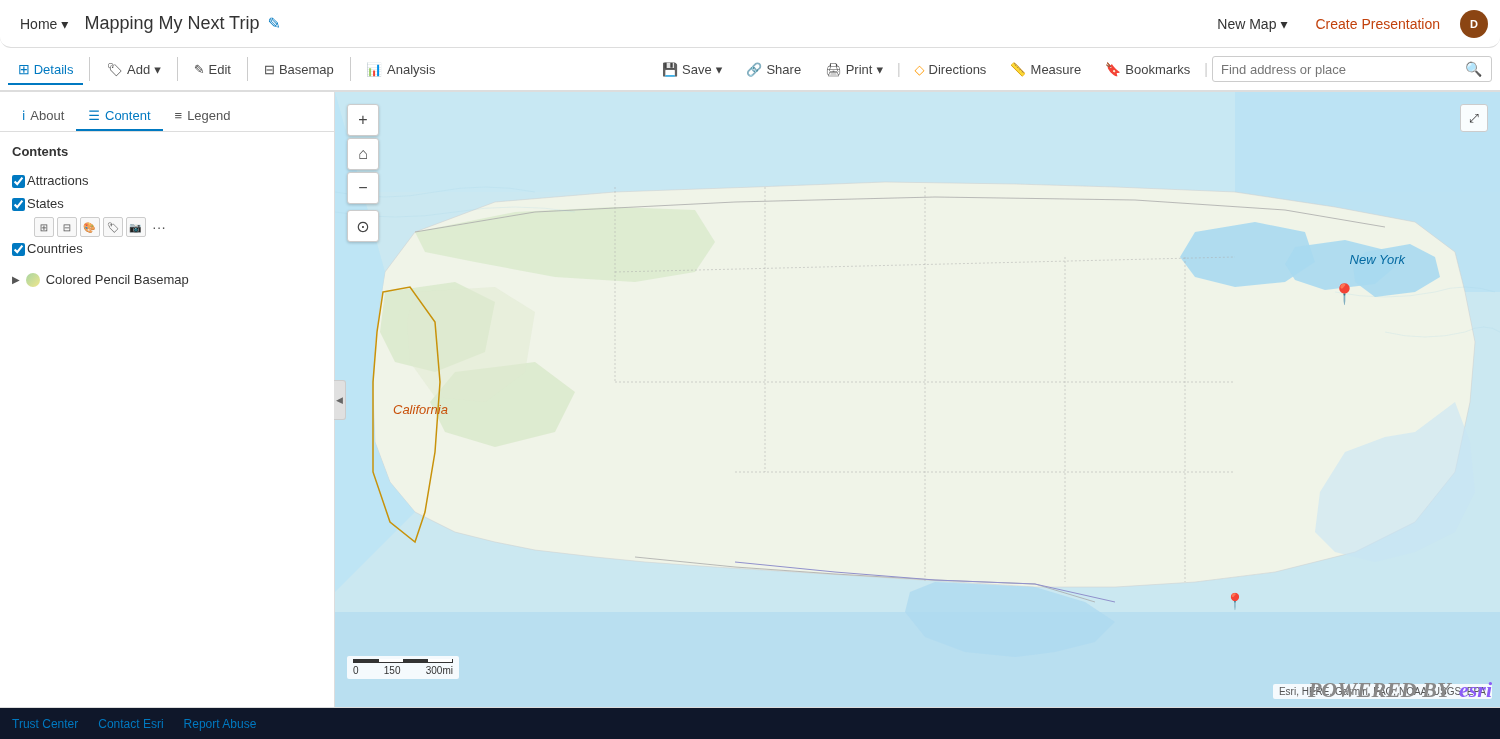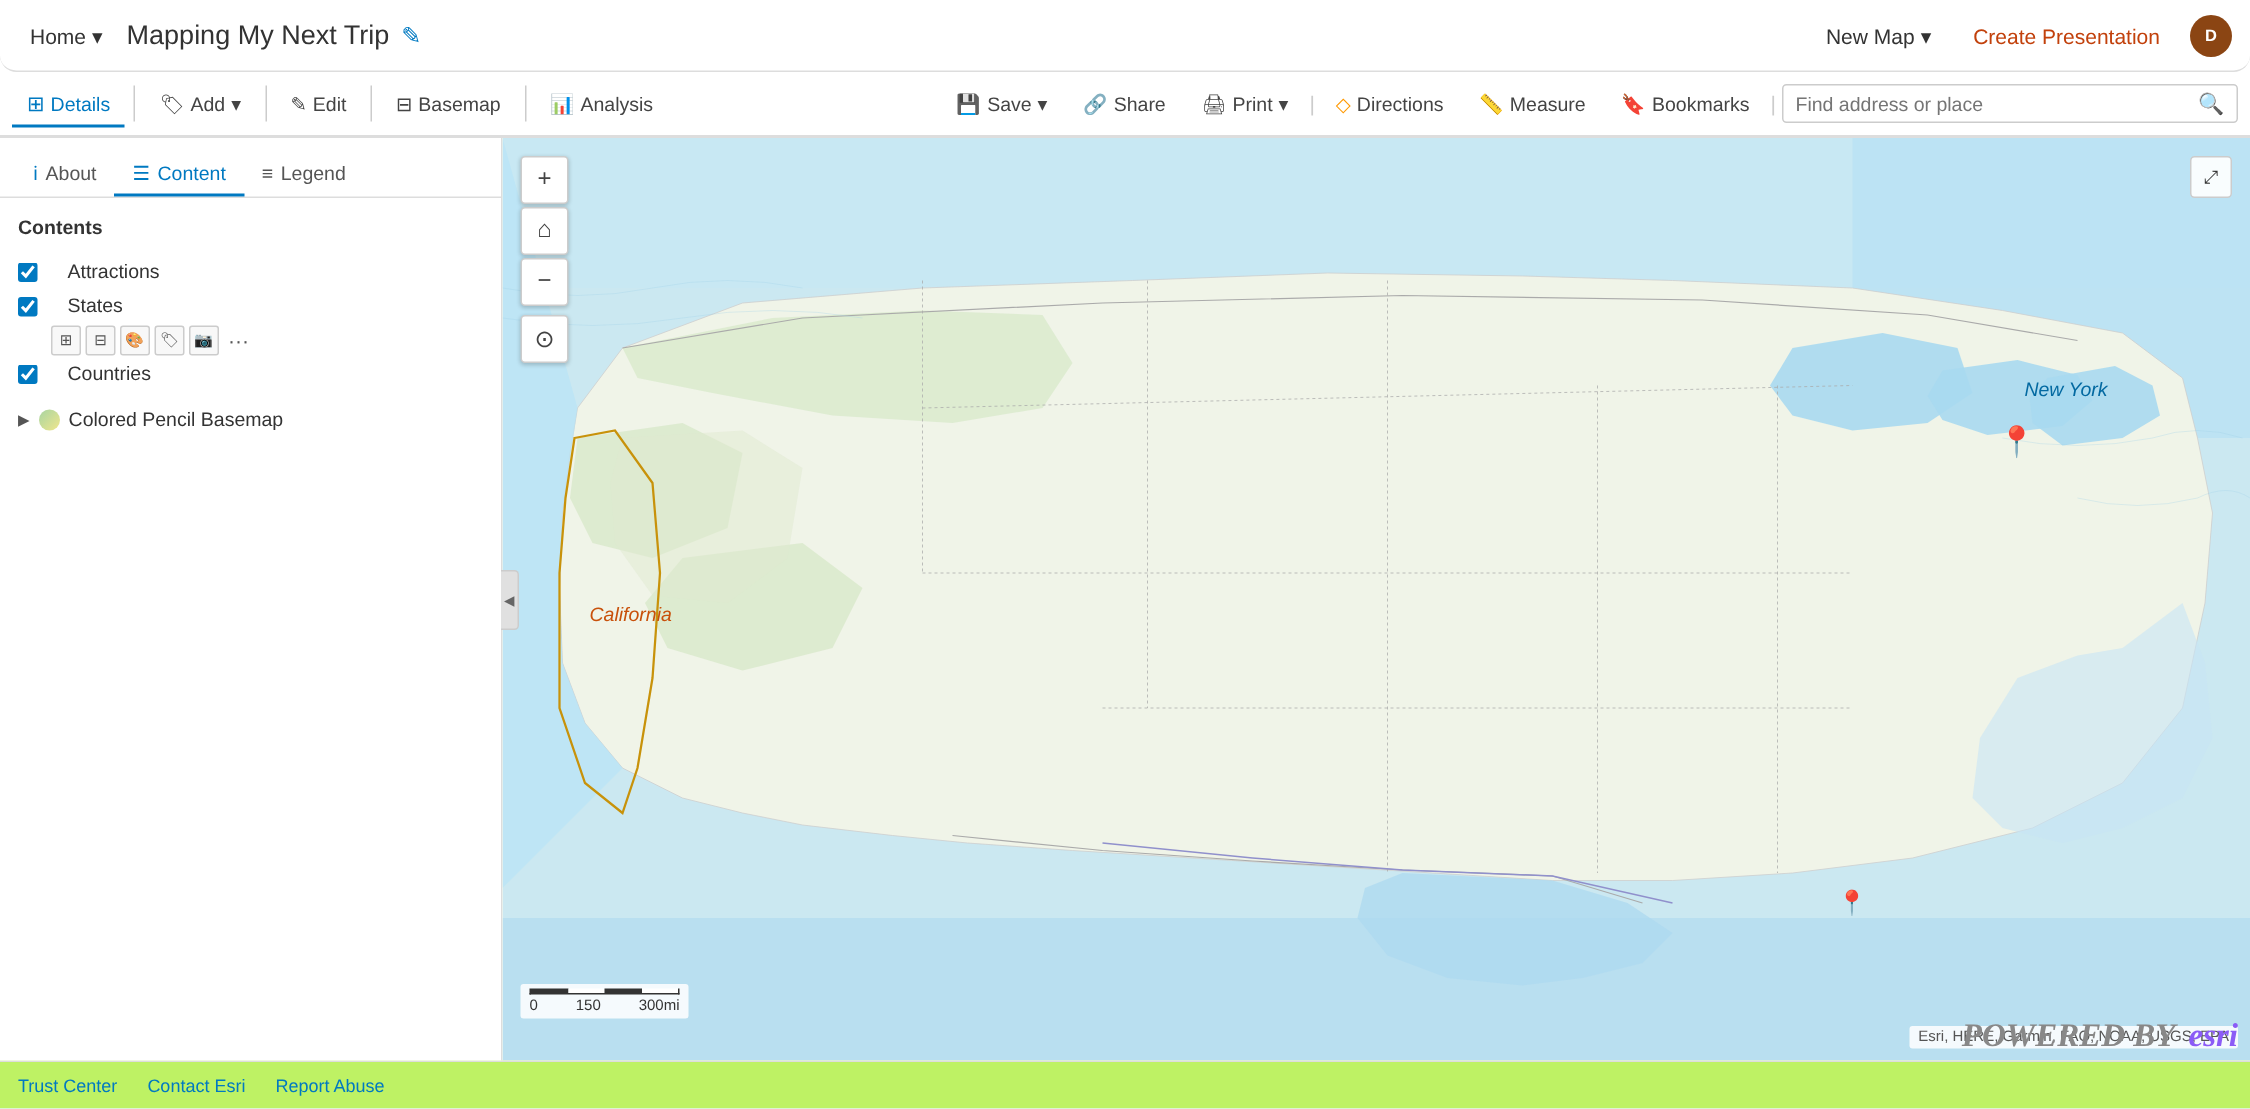--- a/index.html
+++ b/index.html
@@ -74,21 +74,21 @@
       width: 1px; height: 24px; background: #ccc; margin: 0 4px;
     }
     .toolbar-spacer { flex: 1; }
     .toolbar-right {
       display: flex; align-items: center; gap: 4px;
     }
     .search-box {
       display: flex; align-items: center;
       border: 1px solid #ccc; border-radius: 3px;
       padding: 4px 8px; gap: 4px;
-      width: 304px;
+      width: 280px;
     }
     .search-box input {
       border: none; outline: none; font-size: 13px;
       color: #999; width: 100%; background: transparent;
     }
 
     
     #main {
       display: flex;
       height: calc(739px - 48px - 44px - 32px);
@@ -128,21 +128,21 @@
       flex: 1;
       overflow-y: auto;
     }
     .contents-title {
       font-size: 13px; font-weight: 600; color: #333;
       margin-bottom: 10px;
     }
     .layer-item {
       display: flex; align-items: flex-start;
       padding: 4px 0;
-      gap: 20px;
+      gap: 2px;
     }
     .layer-item input[type=checkbox] {
       margin-top: 2px; cursor: pointer;
       accent-color: #0079c1;
     }
     .layer-name {
       font-size: 13px; color: #333; cursor: pointer;
     }
     .layer-icons {
       display: flex; gap: 3px; margin-top: 2px; margin-left: 22px;
@@ -269,21 +269,21 @@
       background: rgba(255,255,255,0.9);
       border: 1px solid #ccc;
       border-radius: 3px;
       display: flex; align-items: center; justify-content: center;
       cursor: pointer; font-size: 12px; color: #333;
     }
 
     
     #footer {
       height: 32px;
-      background: #bef264;
+      background: #0f172a;
       border-top: 1px solid #ddd;
       display: flex;
       align-items: center;
       padding: 0 12px;
       gap: 20px;
       font-size: 12px;
     }
     .footer-link {
       color: #0079c1; cursor: pointer; text-decoration: none;
     }

